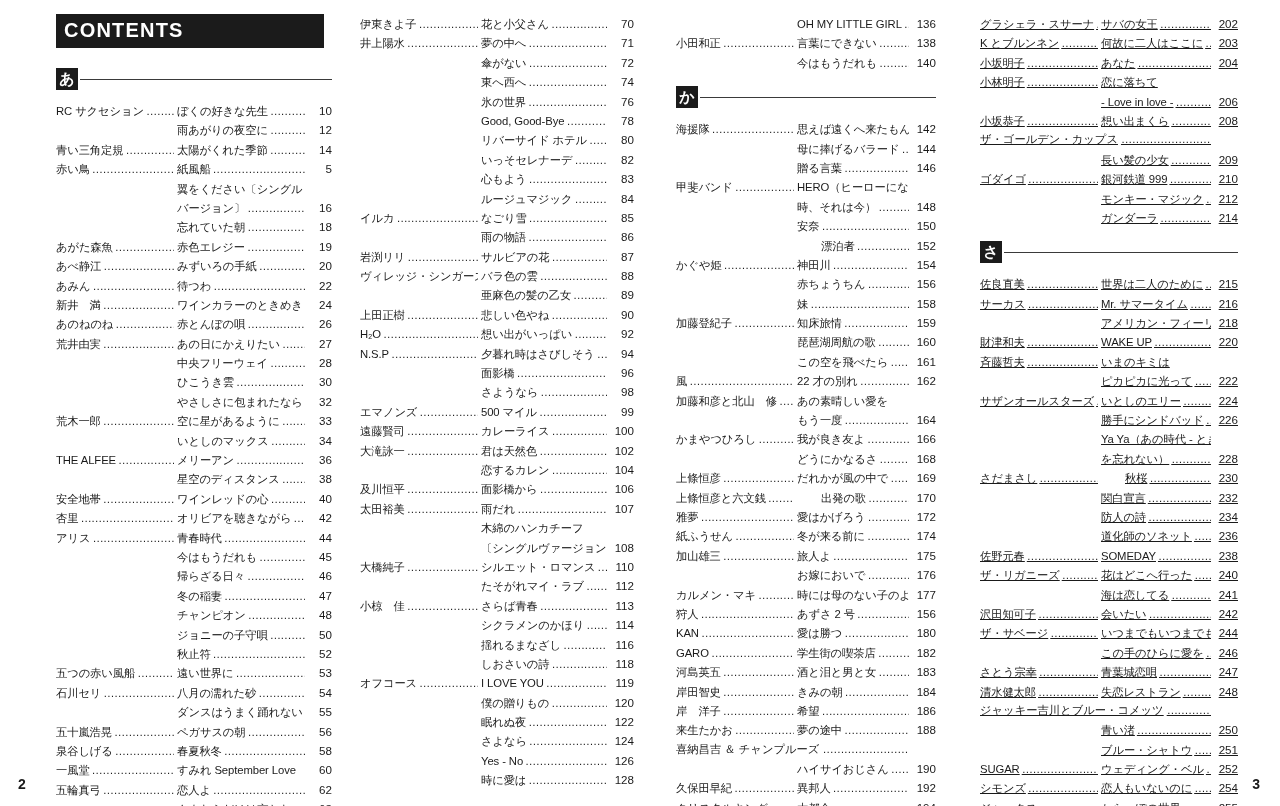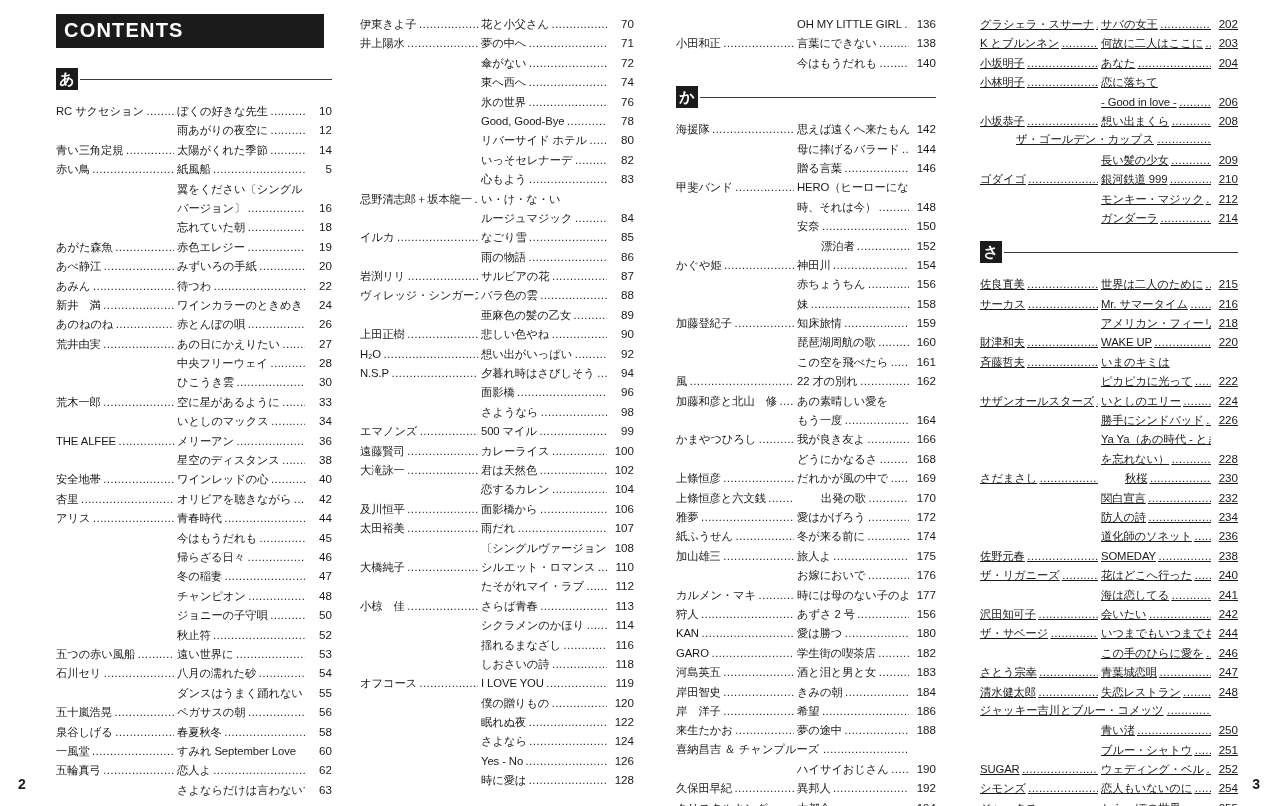--- a/index.html
+++ b/index.html
@@ -332,20 +332,30 @@
             <span class="artist blank">
               <span class="aname"></span>
             </span>
             <span class="title">
               <span class="tname">ひこうき雲</span>
               <span class="tdots">…………………………………………………………………………</span>
             </span>
             <span class="pg">30</span>
           </div>
           <div class="row">
+            <span class="artist blank">
+              <span class="aname"></span>
+            </span>
+            <span class="title">
+              <span class="tname">やさしさに包まれたなら</span>
+              <span class="tdots">…………………………………………………………………………</span>
+            </span>
+            <span class="pg">32</span>
+          </div>
+          <div class="row">
             <span class="artist">
               <span class="aname">荒木一郎</span>
               <span class="adots">…………………………………………………………………………</span>
             </span>
             <span class="title">
               <span class="tname">空に星があるように</span>
               <span class="tdots">…………………………………………………………………………</span>
             </span>
             <span class="pg">33</span>
           </div>
@@ -647,208 +657,207 @@
             <span class="artist blank">
               <span class="aname"></span>
             </span>
             <span class="title">
               <span class="tname">心もよう</span>
               <span class="tdots">…………………………………………………………………………</span>
             </span>
             <span class="pg">83</span>
           </div>
           <div class="row">
-            <span class="artist">
-              <span class="aname">忌野清志郎＋坂本龍一</span>
-              <span class="adots">…………………………………………………………………………</span>
-            </span>
-            <span class="title">
-              <span class="tname">い・け・な・い</span>
+            <span class="artist blank">
+              <span class="aname"></span>
+            </span>
+            <span class="title">
+              <span class="tname">ルージュマジック</span>
+              <span class="tdots">…………………………………………………………………………</span>
+            </span>
+            <span class="pg">84</span>
+          </div>
+          <div class="row">
+            <span class="artist">
+              <span class="aname">イルカ</span>
+              <span class="adots">…………………………………………………………………………</span>
+            </span>
+            <span class="title">
+              <span class="tname">なごり雪</span>
+              <span class="tdots">…………………………………………………………………………</span>
+            </span>
+            <span class="pg">85</span>
+          </div>
+          <div class="row">
+            <span class="artist blank">
+              <span class="aname"></span>
+            </span>
+            <span class="title">
+              <span class="tname">雨の物語</span>
+              <span class="tdots">…………………………………………………………………………</span>
+            </span>
+            <span class="pg">86</span>
+          </div>
+          <div class="row">
+            <span class="artist">
+              <span class="aname">岩渕リリ</span>
+              <span class="adots">…………………………………………………………………………</span>
+            </span>
+            <span class="title">
+              <span class="tname">サルビアの花</span>
+              <span class="tdots">…………………………………………………………………………</span>
+            </span>
+            <span class="pg">87</span>
+          </div>
+          <div class="row">
+            <span class="artist">
+              <span class="aname">ヴィレッジ・シンガーズ</span>
+            </span>
+            <span class="title">
+              <span class="tname">バラ色の雲</span>
+              <span class="tdots">…………………………………………………………………………</span>
+            </span>
+            <span class="pg">88</span>
+          </div>
+          <div class="row">
+            <span class="artist blank">
+              <span class="aname"></span>
+            </span>
+            <span class="title">
+              <span class="tname">亜麻色の髪の乙女</span>
+              <span class="tdots">…………………………………………………………………………</span>
+            </span>
+            <span class="pg">89</span>
+          </div>
+          <div class="row">
+            <span class="artist">
+              <span class="aname">上田正樹</span>
+              <span class="adots">…………………………………………………………………………</span>
+            </span>
+            <span class="title">
+              <span class="tname">悲しい色やね</span>
+              <span class="tdots">…………………………………………………………………………</span>
+            </span>
+            <span class="pg">90</span>
+          </div>
+          <div class="row">
+            <span class="artist">
+              <span class="aname">H₂O</span>
+              <span class="adots">…………………………………………………………………………</span>
+            </span>
+            <span class="title">
+              <span class="tname">想い出がいっぱい</span>
+              <span class="tdots">…………………………………………………………………………</span>
+            </span>
+            <span class="pg">92</span>
+          </div>
+          <div class="row">
+            <span class="artist">
+              <span class="aname">N.S.P</span>
+              <span class="adots">…………………………………………………………………………</span>
+            </span>
+            <span class="title">
+              <span class="tname">夕暮れ時はさびしそう</span>
+              <span class="tdots">…………………………………………………………………………</span>
+            </span>
+            <span class="pg">94</span>
+          </div>
+          <div class="row">
+            <span class="artist blank">
+              <span class="aname"></span>
+            </span>
+            <span class="title">
+              <span class="tname">面影橋</span>
+              <span class="tdots">…………………………………………………………………………</span>
+            </span>
+            <span class="pg">96</span>
+          </div>
+          <div class="row">
+            <span class="artist blank">
+              <span class="aname"></span>
+            </span>
+            <span class="title">
+              <span class="tname">さようなら</span>
+              <span class="tdots">…………………………………………………………………………</span>
+            </span>
+            <span class="pg">98</span>
+          </div>
+          <div class="row">
+            <span class="artist">
+              <span class="aname">エマノンズ</span>
+              <span class="adots">…………………………………………………………………………</span>
+            </span>
+            <span class="title">
+              <span class="tname">500 マイル</span>
+              <span class="tdots">…………………………………………………………………………</span>
+            </span>
+            <span class="pg">99</span>
+          </div>
+          <div class="row">
+            <span class="artist">
+              <span class="aname">遠藤賢司</span>
+              <span class="adots">…………………………………………………………………………</span>
+            </span>
+            <span class="title">
+              <span class="tname">カレーライス</span>
+              <span class="tdots">…………………………………………………………………………</span>
+            </span>
+            <span class="pg">100</span>
+          </div>
+          <div class="row">
+            <span class="artist">
+              <span class="aname">大滝詠一</span>
+              <span class="adots">…………………………………………………………………………</span>
+            </span>
+            <span class="title">
+              <span class="tname">君は天然色</span>
+              <span class="tdots">…………………………………………………………………………</span>
+            </span>
+            <span class="pg">102</span>
+          </div>
+          <div class="row">
+            <span class="artist blank">
+              <span class="aname"></span>
+            </span>
+            <span class="title">
+              <span class="tname">恋するカレン</span>
+              <span class="tdots">…………………………………………………………………………</span>
+            </span>
+            <span class="pg">104</span>
+          </div>
+          <div class="row">
+            <span class="artist">
+              <span class="aname">及川恒平</span>
+              <span class="adots">…………………………………………………………………………</span>
+            </span>
+            <span class="title">
+              <span class="tname">面影橋から</span>
+              <span class="tdots">…………………………………………………………………………</span>
+            </span>
+            <span class="pg">106</span>
+          </div>
+          <div class="row">
+            <span class="artist">
+              <span class="aname">太田裕美</span>
+              <span class="adots">…………………………………………………………………………</span>
+            </span>
+            <span class="title">
+              <span class="tname">雨だれ</span>
+              <span class="tdots">…………………………………………………………………………</span>
+            </span>
+            <span class="pg">107</span>
+          </div>
+          <div class="row">
+            <span class="artist blank">
+              <span class="aname"></span>
+            </span>
+            <span class="title">
+              <span class="tname">木綿のハンカチーフ</span>
             </span>
             <span class="pg empty">0</span>
-          </div>
-          <div class="row">
-            <span class="artist blank">
-              <span class="aname"></span>
-            </span>
-            <span class="title">
-              <span class="tname">ルージュマジック</span>
-              <span class="tdots">…………………………………………………………………………</span>
-            </span>
-            <span class="pg">84</span>
-          </div>
-          <div class="row">
-            <span class="artist">
-              <span class="aname">イルカ</span>
-              <span class="adots">…………………………………………………………………………</span>
-            </span>
-            <span class="title">
-              <span class="tname">なごり雪</span>
-              <span class="tdots">…………………………………………………………………………</span>
-            </span>
-            <span class="pg">85</span>
-          </div>
-          <div class="row">
-            <span class="artist blank">
-              <span class="aname"></span>
-            </span>
-            <span class="title">
-              <span class="tname">雨の物語</span>
-              <span class="tdots">…………………………………………………………………………</span>
-            </span>
-            <span class="pg">86</span>
-          </div>
-          <div class="row">
-            <span class="artist">
-              <span class="aname">岩渕リリ</span>
-              <span class="adots">…………………………………………………………………………</span>
-            </span>
-            <span class="title">
-              <span class="tname">サルビアの花</span>
-              <span class="tdots">…………………………………………………………………………</span>
-            </span>
-            <span class="pg">87</span>
-          </div>
-          <div class="row">
-            <span class="artist">
-              <span class="aname">ヴィレッジ・シンガーズ</span>
-            </span>
-            <span class="title">
-              <span class="tname">バラ色の雲</span>
-              <span class="tdots">…………………………………………………………………………</span>
-            </span>
-            <span class="pg">88</span>
-          </div>
-          <div class="row">
-            <span class="artist blank">
-              <span class="aname"></span>
-            </span>
-            <span class="title">
-              <span class="tname">亜麻色の髪の乙女</span>
-              <span class="tdots">…………………………………………………………………………</span>
-            </span>
-            <span class="pg">89</span>
-          </div>
-          <div class="row">
-            <span class="artist">
-              <span class="aname">上田正樹</span>
-              <span class="adots">…………………………………………………………………………</span>
-            </span>
-            <span class="title">
-              <span class="tname">悲しい色やね</span>
-              <span class="tdots">…………………………………………………………………………</span>
-            </span>
-            <span class="pg">90</span>
-          </div>
-          <div class="row">
-            <span class="artist">
-              <span class="aname">H₂O</span>
-              <span class="adots">…………………………………………………………………………</span>
-            </span>
-            <span class="title">
-              <span class="tname">想い出がいっぱい</span>
-              <span class="tdots">…………………………………………………………………………</span>
-            </span>
-            <span class="pg">92</span>
-          </div>
-          <div class="row">
-            <span class="artist">
-              <span class="aname">N.S.P</span>
-              <span class="adots">…………………………………………………………………………</span>
-            </span>
-            <span class="title">
-              <span class="tname">夕暮れ時はさびしそう</span>
-              <span class="tdots">…………………………………………………………………………</span>
-            </span>
-            <span class="pg">94</span>
-          </div>
-          <div class="row">
-            <span class="artist blank">
-              <span class="aname"></span>
-            </span>
-            <span class="title">
-              <span class="tname">面影橋</span>
-              <span class="tdots">…………………………………………………………………………</span>
-            </span>
-            <span class="pg">96</span>
-          </div>
-          <div class="row">
-            <span class="artist blank">
-              <span class="aname"></span>
-            </span>
-            <span class="title">
-              <span class="tname">さようなら</span>
-              <span class="tdots">…………………………………………………………………………</span>
-            </span>
-            <span class="pg">98</span>
-          </div>
-          <div class="row">
-            <span class="artist">
-              <span class="aname">エマノンズ</span>
-              <span class="adots">…………………………………………………………………………</span>
-            </span>
-            <span class="title">
-              <span class="tname">500 マイル</span>
-              <span class="tdots">…………………………………………………………………………</span>
-            </span>
-            <span class="pg">99</span>
-          </div>
-          <div class="row">
-            <span class="artist">
-              <span class="aname">遠藤賢司</span>
-              <span class="adots">…………………………………………………………………………</span>
-            </span>
-            <span class="title">
-              <span class="tname">カレーライス</span>
-              <span class="tdots">…………………………………………………………………………</span>
-            </span>
-            <span class="pg">100</span>
-          </div>
-          <div class="row">
-            <span class="artist">
-              <span class="aname">大滝詠一</span>
-              <span class="adots">…………………………………………………………………………</span>
-            </span>
-            <span class="title">
-              <span class="tname">君は天然色</span>
-              <span class="tdots">…………………………………………………………………………</span>
-            </span>
-            <span class="pg">102</span>
-          </div>
-          <div class="row">
-            <span class="artist blank">
-              <span class="aname"></span>
-            </span>
-            <span class="title">
-              <span class="tname">恋するカレン</span>
-              <span class="tdots">…………………………………………………………………………</span>
-            </span>
-            <span class="pg">104</span>
-          </div>
-          <div class="row">
-            <span class="artist">
-              <span class="aname">及川恒平</span>
-              <span class="adots">…………………………………………………………………………</span>
-            </span>
-            <span class="title">
-              <span class="tname">面影橋から</span>
-              <span class="tdots">…………………………………………………………………………</span>
-            </span>
-            <span class="pg">106</span>
-          </div>
-          <div class="row">
-            <span class="artist">
-              <span class="aname">太田裕美</span>
-              <span class="adots">…………………………………………………………………………</span>
-            </span>
-            <span class="title">
-              <span class="tname">雨だれ</span>
-              <span class="tdots">…………………………………………………………………………</span>
-            </span>
-            <span class="pg">107</span>
           </div>
           <div class="row">
             <span class="artist blank">
               <span class="aname"></span>
             </span>
             <span class="title">
               <span class="tname">〔シングルヴァージョン〕</span>
             </span>
             <span class="pg">108</span>
           </div>
@@ -1436,38 +1445,38 @@
             <span class="title">
               <span class="tname">恋に落ちて</span>
             </span>
             <span class="pg empty">0</span>
           </div>
           <div class="row">
             <span class="artist blank">
               <span class="aname"></span>
             </span>
             <span class="title">
-              <span class="tname">- Good in love -</span>
+              <span class="tname">- Love in love -</span>
               <span class="tdots">…………………………………………………………………………</span>
             </span>
             <span class="pg">206</span>
           </div>
           <div class="row">
             <span class="artist">
               <span class="aname">小坂恭子</span>
               <span class="adots">…………………………………………………………………………</span>
             </span>
             <span class="title">
               <span class="tname">想い出まくら</span>
               <span class="tdots">…………………………………………………………………………</span>
             </span>
             <span class="pg">208</span>
           </div>
           <div class="row full">
-            <span class="artist" style="width: auto; flex: 0 0 auto; margin-left: 36px;">
+            <span class="artist" style="width: auto; flex: 0 0 auto;">
               <span class="fullname">ザ・ゴールデン・カップス</span>
             </span>
             <span class="fulldots">…………………………………………………………………………</span>
             <span class="pg empty"></span>
           </div>
           <div class="row">
             <span class="artist blank">
               <span class="aname"></span>
             </span>
             <span class="title">

